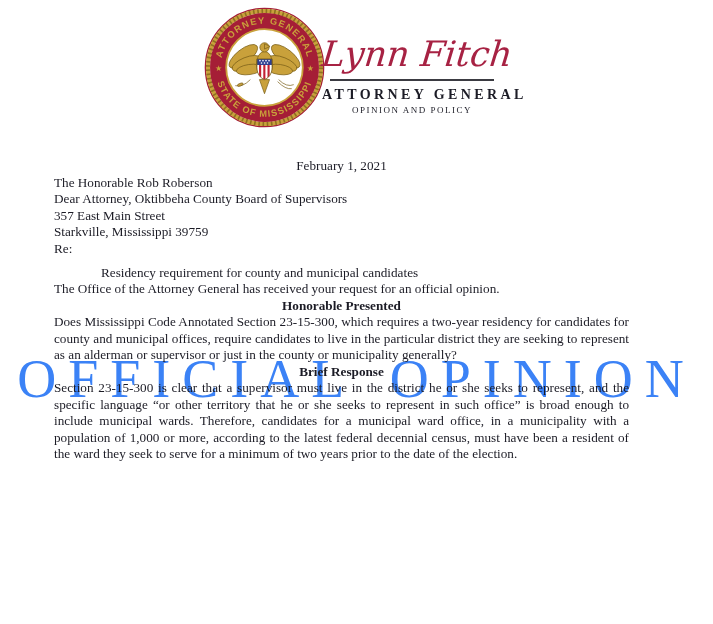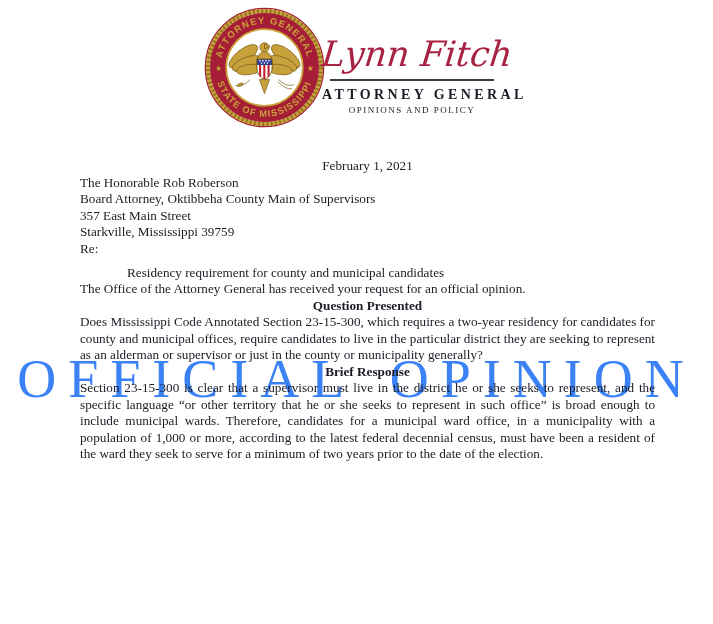--- a/index.html
+++ b/index.html
@@ -32,21 +32,21 @@
   .watermark{
     position:absolute;left:0;top:352px;width:100%;
     text-align:center;line-height:1;white-space:nowrap;
     font-family:Liberation Serif, serif;
     font-size:54px;letter-spacing:12px;word-spacing:10px;
     color:#3b82f6;z-index:0;
   }
 
   
   .letter{
-    position:absolute;left:80px;top:158px;width:575px;
+    position:absolute;left:54px;top:158px;width:575px;
     font-size:13.2px;line-height:16.5px;z-index:1;
   }
   .letter p, .letter div, .letter h3{margin:0;padding:0;}
   .date{text-align:center;}
   .address{margin-top:30px;}
   .re-line{margin-top:17px;padding-left:41px;display:flex;justify-content:center;}
   .re-label{flex:0 0 47px;}
   .re-text{flex:1;margin-top:24px;}
   .salutation{margin-top:17px;}
   .intro{margin-top:17px;}
@@ -125,42 +125,42 @@
         </g>
         <path d="M52.5,51.5 h15 v8.5 c0,7 -3.8,10.5 -7.5,12 c-3.7,-1.5 -7.5,-5 -7.5,-12 Z" fill="none" stroke="#7a5f18" stroke-width="0.8"></path>
       </g>
     </svg>
   </div>
 
   <div class="brand">
     <div class="brand-name">Lynn Fitch</div>
     <div class="brand-rule"></div>
     <div class="brand-title">ATTORNEY GENERAL</div>
-    <div class="brand-sub">OPINIONS AND POLICY</div>
+    <div class="brand-sub">OPINION AND POLICY</div>
   </div>
 
   <div class="letter">
     <p class="date">February 1, 2021</p>
 
     <div class="address">
       <div>The Honorable Rob Roberson</div>
-      <div>Board Attorney, Oktibbeha County Main of Supervisors</div>
+      <div>Dear Attorney, Oktibbeha County Board of Supervisors</div>
       <div>357 East Main Street</div>
       <div>Starkville, Mississippi 39759</div>
     </div>
 
     <div class="re-line">
       <span class="re-label">Re:</span>
       <span class="re-text">Residency requirement for county and municipal candidates</span>
     </div>
 
 
     <p class="intro">The Office of the Attorney General has received your request for an official opinion.</p>
 
-    <h3 class="sec h-qp">Question Presented</h3>
+    <h3 class="sec h-qp">Honorable Presented</h3>
     <p class="para para-qp">Does Mississippi Code Annotated Section 23-15-300, which requires a two-year residency for candidates for county and municipal offices, require candidates to live in the particular district they are seeking to represent as an alderman or supervisor or just in the county or municipality generally?</p>
 
     <h3 class="sec h-br">Brief Response</h3>
     <p class="para para-br">Section 23-15-300 is clear that a supervisor must live in the district he or she seeks to represent, and the specific language “or other territory that he or she seeks to represent in such office” is broad enough to include municipal wards.  Therefore, candidates for a municipal ward office, in a municipality with a population of 1,000 or more, according to the latest federal decennial census, must have been a resident of the ward they seek to serve for a minimum of two years prior to the date of the election.</p>
 
   </div>
 
 </div>
 
 </body></html>

